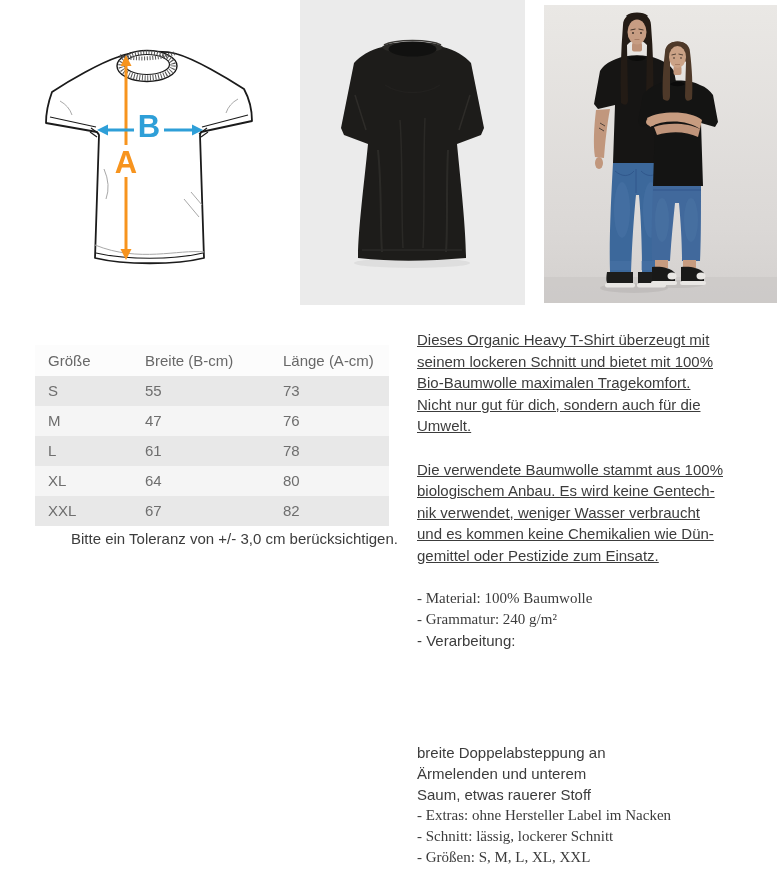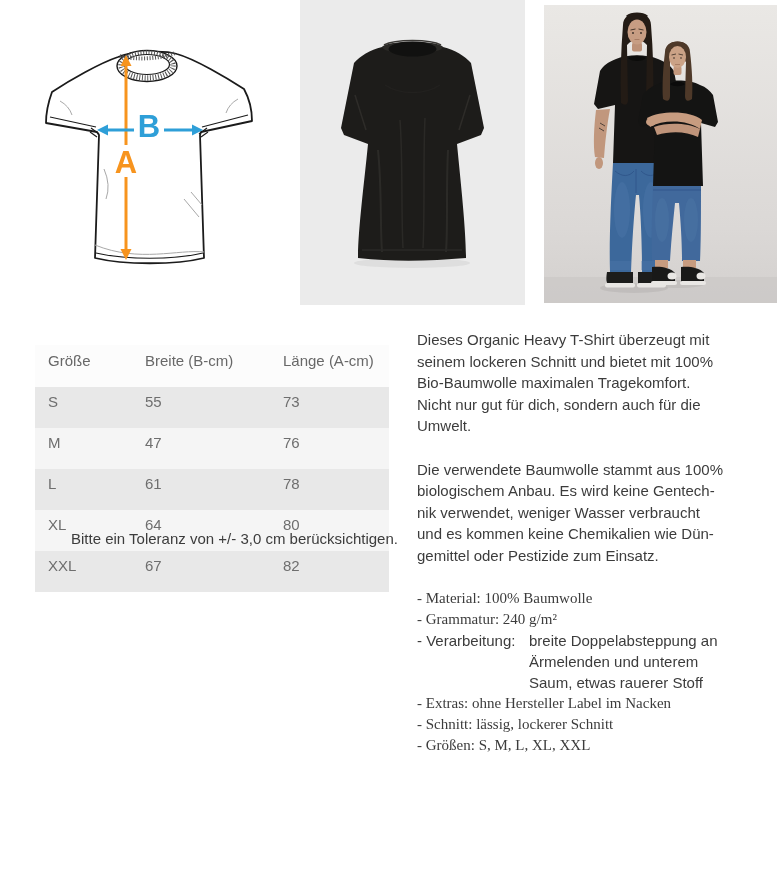--- a/index.html
+++ b/index.html
@@ -9,35 +9,35 @@
   }
   .diagram{position:absolute;left:44px;top:49px;width:218px;height:220px;}
   .panel{position:absolute;left:300px;top:0;width:225px;height:305px;background:#ebebeb;}
   .photo{position:absolute;left:544px;top:5px;width:233px;height:298px;}
   table.size-table{
     position:absolute;left:35px;top:345px;width:354px;
     border-collapse:collapse;table-layout:fixed;
     font-size:15px;color:#6e6e6e;
   }
   .size-table th,.size-table td{
-    font-weight:normal;text-align:left;padding:0 0 12px 13px;height:29px;
+    font-weight:normal;text-align:left;padding:0 0 1px 13px;height:29px;
     overflow:hidden;white-space:nowrap;
   }
   .size-table thead th{background:#fcfcfc;height:30px;color:#686868;}
   .size-table tbody tr:nth-child(odd){background:#e8e8e8;}
   .size-table tbody tr:nth-child(even){background:#f5f5f5;}
   .tolerance{position:absolute;left:36px;top:530px;font-size:15px;color:#3c3c3c;margin-left:35px;}
   .description{
     position:absolute;left:417px;top:329px;width:358px;
     font-size:15px;line-height:21.5px;color:#3c3c3c;
   }
-  .para{white-space:pre-line;margin:0 0 22px 0;}
+  .para{white-space:pre-line;margin:0 0 22px 0;text-decoration:underline;}
   .details{line-height:21px;}
   .details .det{white-space:pre-line;font-family:Liberation Serif, serif;}
-  .det-row{display:flex;}
+  .det-row{display:flex;flex-direction:column;}
   .det-label{flex:0 0 112px;}
   .det-value{white-space:pre-line;}
 </style>
 </head>
 <body>
 
 <div>
 
   <div class="diagram">
     <svg viewBox="0 0 218 220" width="218" height="220">

